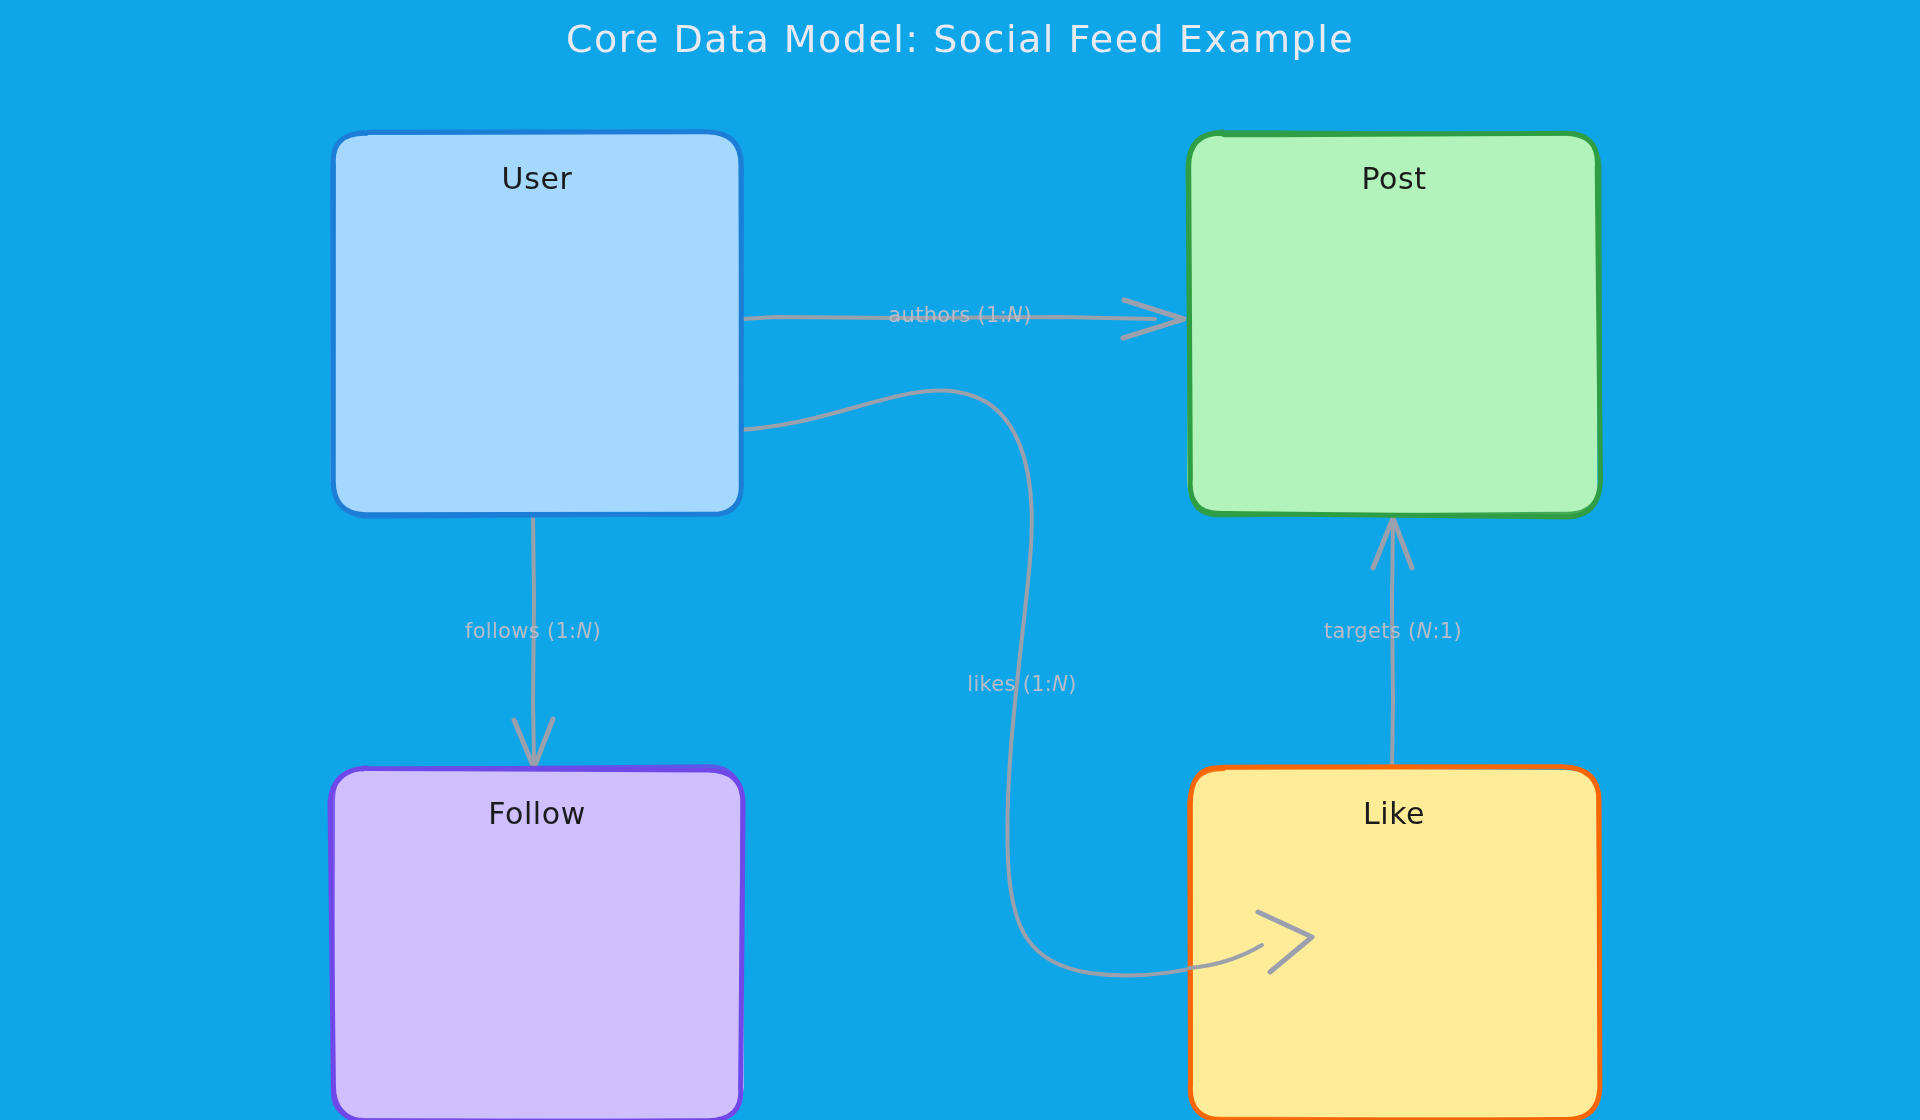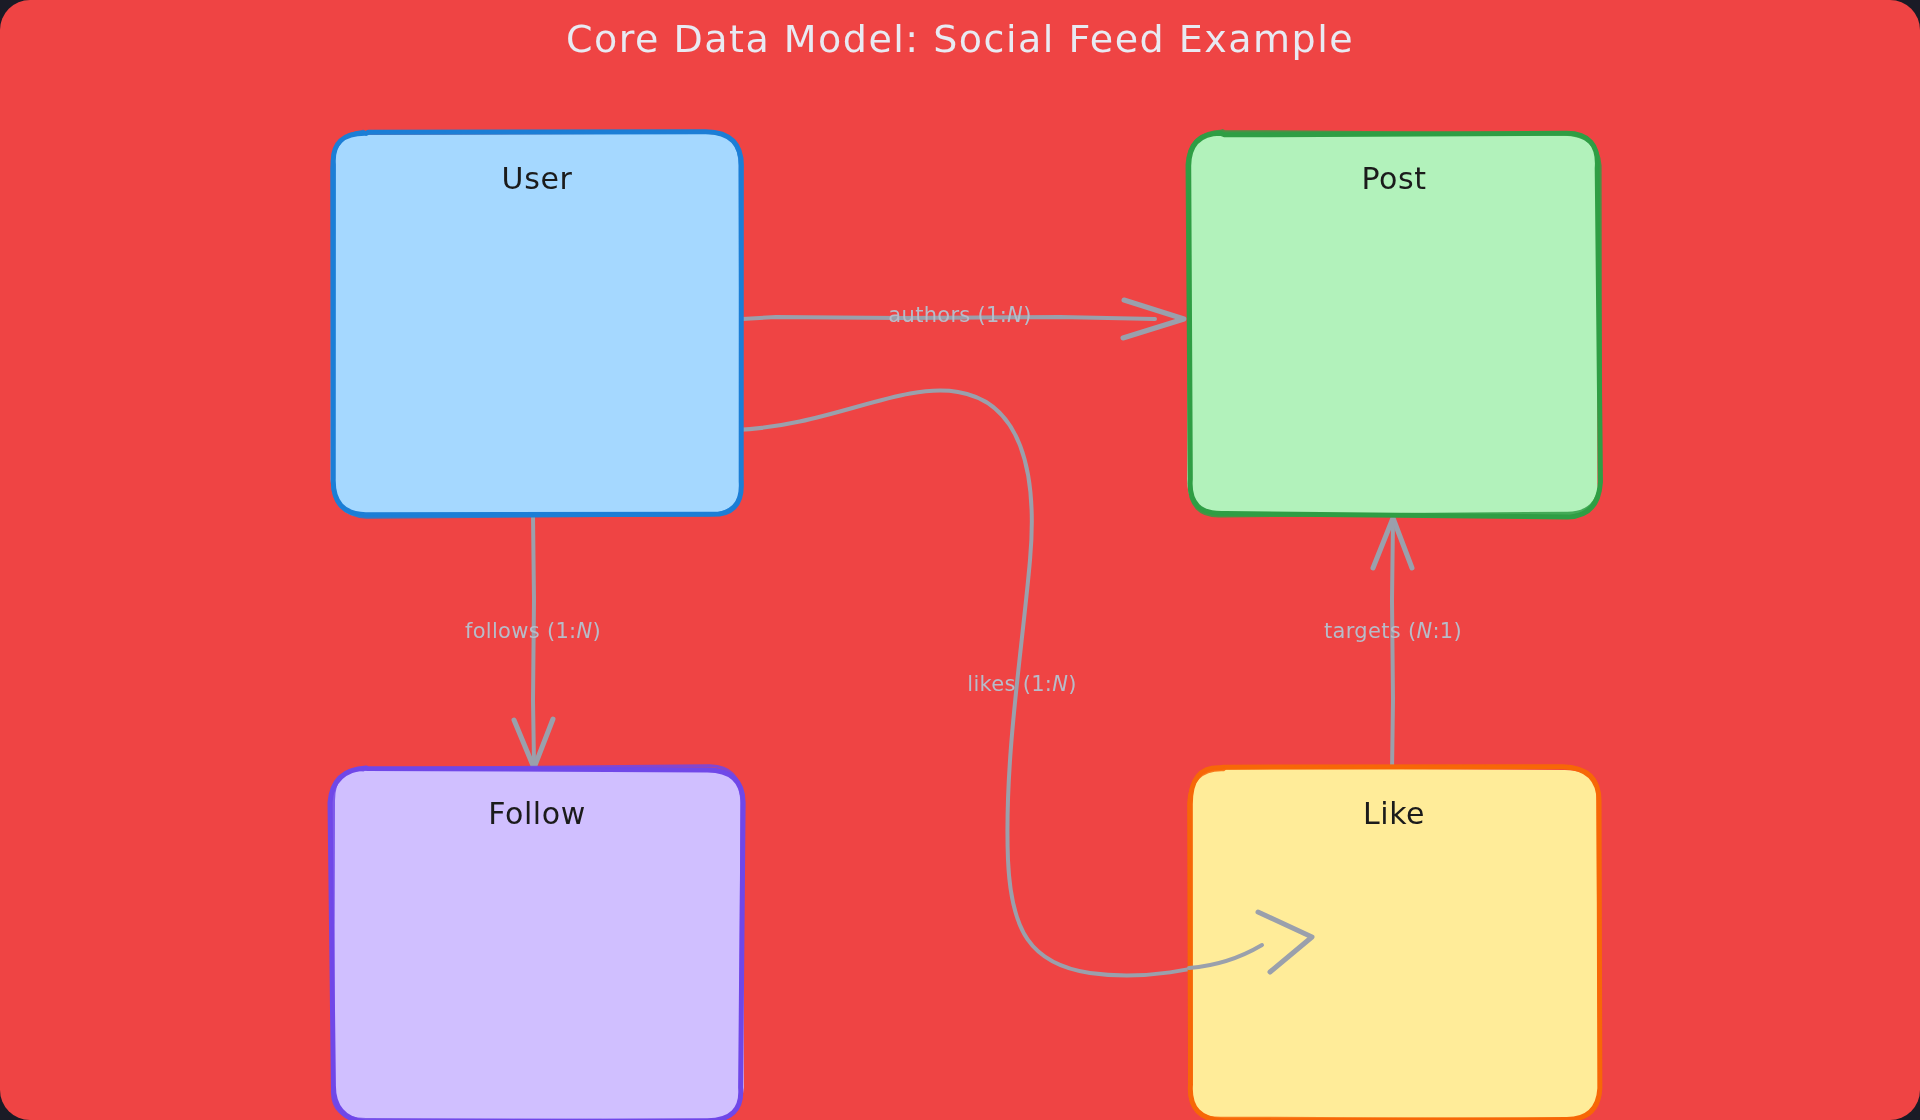--- a/index.html
+++ b/index.html
@@ -57,21 +57,21 @@
     stroke-width: 5;
     stroke-linecap: round;
     stroke-linejoin: round;
   }
   .node-fill { }
   .node-stroke { fill: none; stroke-linecap: round; stroke-linejoin: round; }
 </style>
 </head>
 <body style="background: rgb(26, 27, 38);">
 
-<div id="stage" style="background: #ef4444; border-radius: 30px;">
+<div id="stage" style="background: #0ea5e9;">
   <svg id="diagram-svg" viewBox="0 0 1920 1120">
 
     <text class="title-text" id="title-node" x="960" y="52" text-anchor="middle" fill="#e8eaf2">Core Data Model: Social Feed Example</text>
 
     <g>
 
       <g>
         <path class="edge-path" d="M 742 319 L 776 317 L 900 318 L 1060 317 L 1155 319"></path>
         <path class="edge-head" d="M 1124 300 L 1184 319 L 1123 338"></path>
         <text class="edge-label" x="960" y="322" text-anchor="middle">

